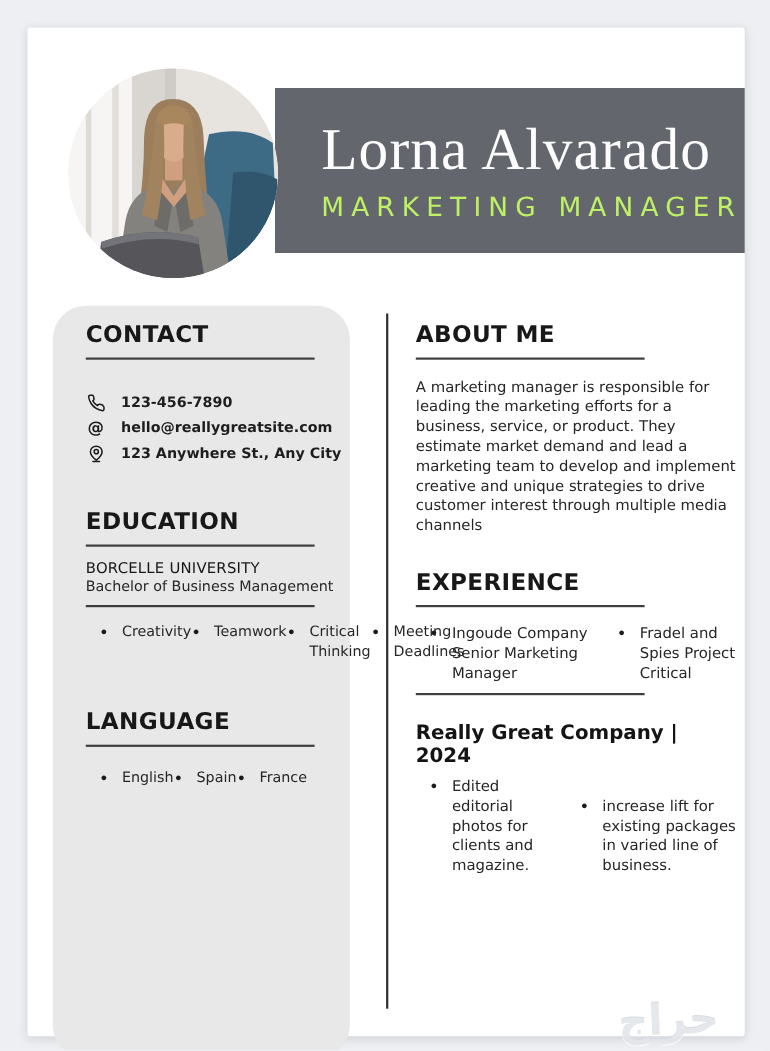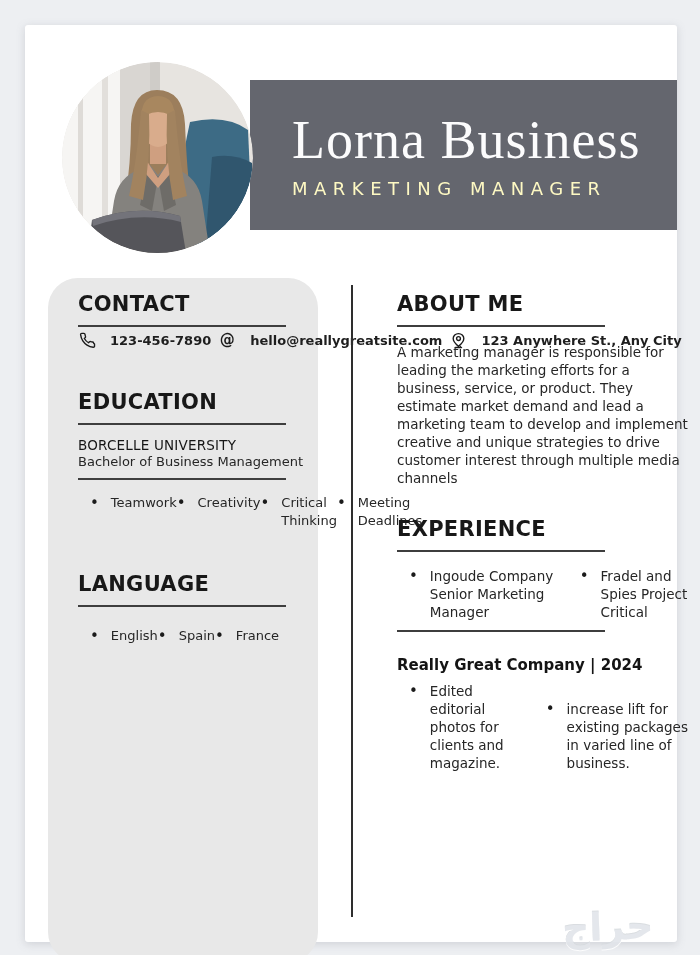--- a/index.html
+++ b/index.html
@@ -18,48 +18,48 @@
   .banner {
     position:absolute; left:225px; top:55px; width:427px; height:150px;
     background:#64666e; display:flex; flex-direction:column; justify-content:center;
     padding-left:42px;
   }
   .person-name {
     font-family:"Liberation Serif","DejaVu Serif",serif; font-weight:400;
     font-size:54px; line-height:56px; color:#fcfcfd; letter-spacing:1px; white-space:nowrap;
   }
   .person-title {
-    margin-top:10px; font-size:18px; font-weight:400; letter-spacing:6.5px;
-    color:#fef9c3; white-space:nowrap;
+    margin-top:10px; font-size:24px; font-weight:400; letter-spacing:6.5px;
+    color:#bef264; white-space:nowrap;
   }
   .photo-wrap {
     position:absolute; left:37px; top:37px; width:191px; height:191px;
     border-radius:50%; overflow:hidden; z-index:2;
   }
   .photo-wrap svg { display:block; width:100%; height:100%; }
 
   
   .sidebar {
     position:absolute; left:23px; top:253px; width:270px; height:684px;
     background:#e8e8e8; border-radius:30px; padding:14px 8px 0 30px;
   }
   .divider {
     position:absolute; left:326px; top:260px; width:2px; height:632px; background:#2e2e2e;
   }
   .main-col {
-    position:absolute; left:372px; top:253px; width:293px; padding-top:14px;
+    position:absolute; left:353px; top:253px; width:293px; padding-top:14px;
   }
 
   h2.section {
     font-size:21px; line-height:24px; font-weight:700; color:#181818; letter-spacing:.3px;
   }
   .rule { width:208px; border-bottom:2px solid #3e3e3e; margin-top:9px; }
 
   
-  .contact-list { margin-top:5px; display:flex; flex-direction:row; gap:7px; }
+  .contact-list { margin-top:31px; display:flex; flex-direction:column; gap:7px; }
   .contact-row { display:flex; align-items:center; gap:14px; height:16px; }
   .c-icon { width:18px; height:18px; flex:0 0 18px; display:flex; align-items:center; justify-content:center; color:#1b1b1b; }
   .c-icon svg { width:17px; height:17px; }
   .at-glyph { font-size:15px; font-weight:600; line-height:1; }
   .contact-text { font-size:13px; font-weight:700; color:#1e1e1e; white-space:nowrap; }
 
   
   .edu-block { margin-top:12px; }
   .edu-school { font-size:13.5px; font-weight:400; color:#161616; letter-spacing:.2px; }
   .edu-degree, .edu-years { font-size:13px; line-height:15px; color:#262626; margin-top:1px; }
@@ -70,41 +70,41 @@
   .dot-item::before { content:"•"; font-size:15px; line-height:18px; color:#1b1b1b; }
   .dot-item span { font-size:13px; line-height:18px; color:#262626; }
 
   .mt-sec { margin-top:42px; }
   .mt-list { margin-top:14px; margin-left:12px; }
 
   
   .about-p { margin-top:16px; font-size:13.5px; line-height:18px; color:#262626; }
   .exp-list { margin-top:15px; margin-left:12px; gap:17px; }
   .exp-list .dot-item span { font-size:13.5px; }
-  .proj-sub { margin-top:24px; font-size:15px; font-weight:700; color:#141414; }
+  .proj-sub { margin-top:24px; font-size:18px; font-weight:700; color:#141414; }
   .proj-list { margin-top:8px; margin-left:12px; gap:18px;align-items:flex-end; }
   .proj-list .dot-item span { font-size:13.5px; }
 
   
   .watermark {
     position:absolute; left:562px; top:905px; z-index:3;
     font-size:38px; font-weight:700; color:#e2e5ea; opacity:.9;
     transform:rotate(-2deg); letter-spacing:2px;
     text-shadow:0 1px 0 #ffffff, 0 -1px 0 #d6dade;
     pointer-events:none;
   }
 </style>
 </head>
 <body>
 
 <div class="canvas">
   <div class="page">
 
     <div class="banner">
-      <div class="person-name">Lorna Business</div>
+      <div class="person-name">Lorna Alvarado</div>
       <div class="person-title">MARKETING MANAGER</div>
     </div>
 
     <div class="photo-wrap">
       <svg viewBox="0 0 191 191">
         <defs>
             <clipPath id="cir">
               <circle cx="95.5" cy="95.5" r="95.5"></circle>
             </clipPath>
           </defs>
@@ -173,24 +173,24 @@
       <h2 class="section mt-sec">EDUCATION</h2>
       <div class="rule"></div>
       <div class="edu-block">
         <div class="edu-school">BORCELLE UNIVERSITY</div>
         <div class="edu-degree">Bachelor of Business Management</div>
       </div>
 
       <div class="rule"></div>
       <div class="dot-list mt-list">
         <div class="dot-item">
+            <span>Creativity</span>
+          </div>
+        <div class="dot-item">
             <span>Teamwork</span>
-          </div>
-        <div class="dot-item">
-            <span>Creativity</span>
           </div>
         <div class="dot-item">
             <span>Critical Thinking</span>
           </div>
         <div class="dot-item">
             <span>Meeting Deadlines</span>
           </div>
       </div>
 
       <h2 class="section mt-sec">LANGUAGE</h2>

